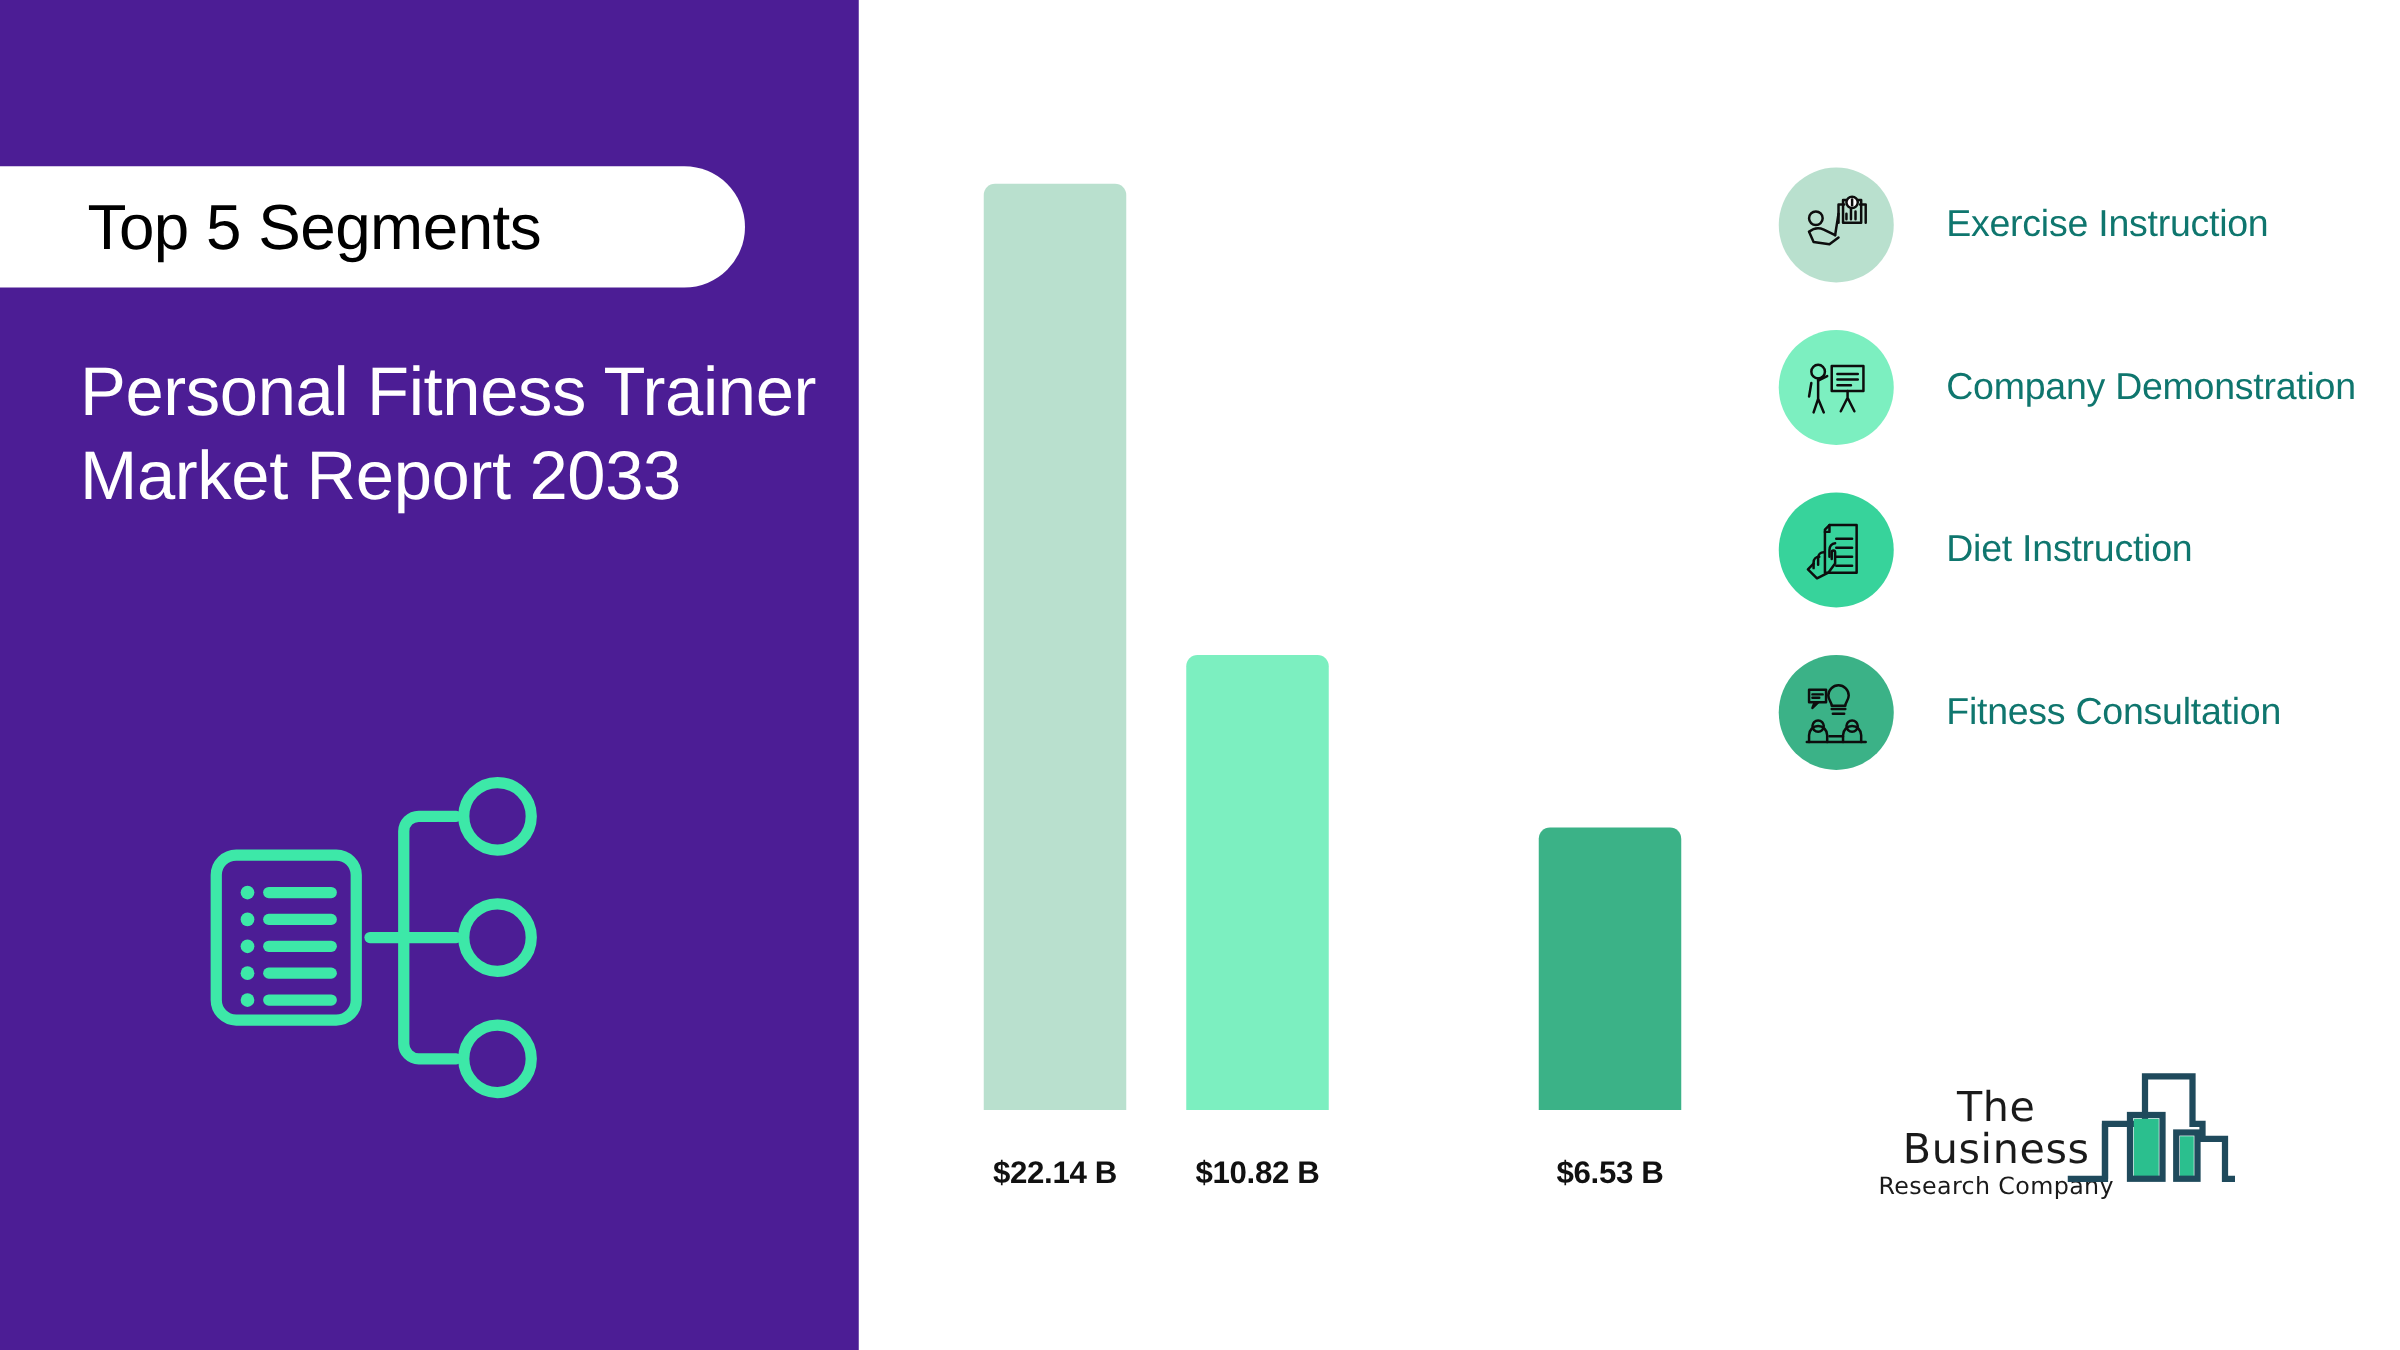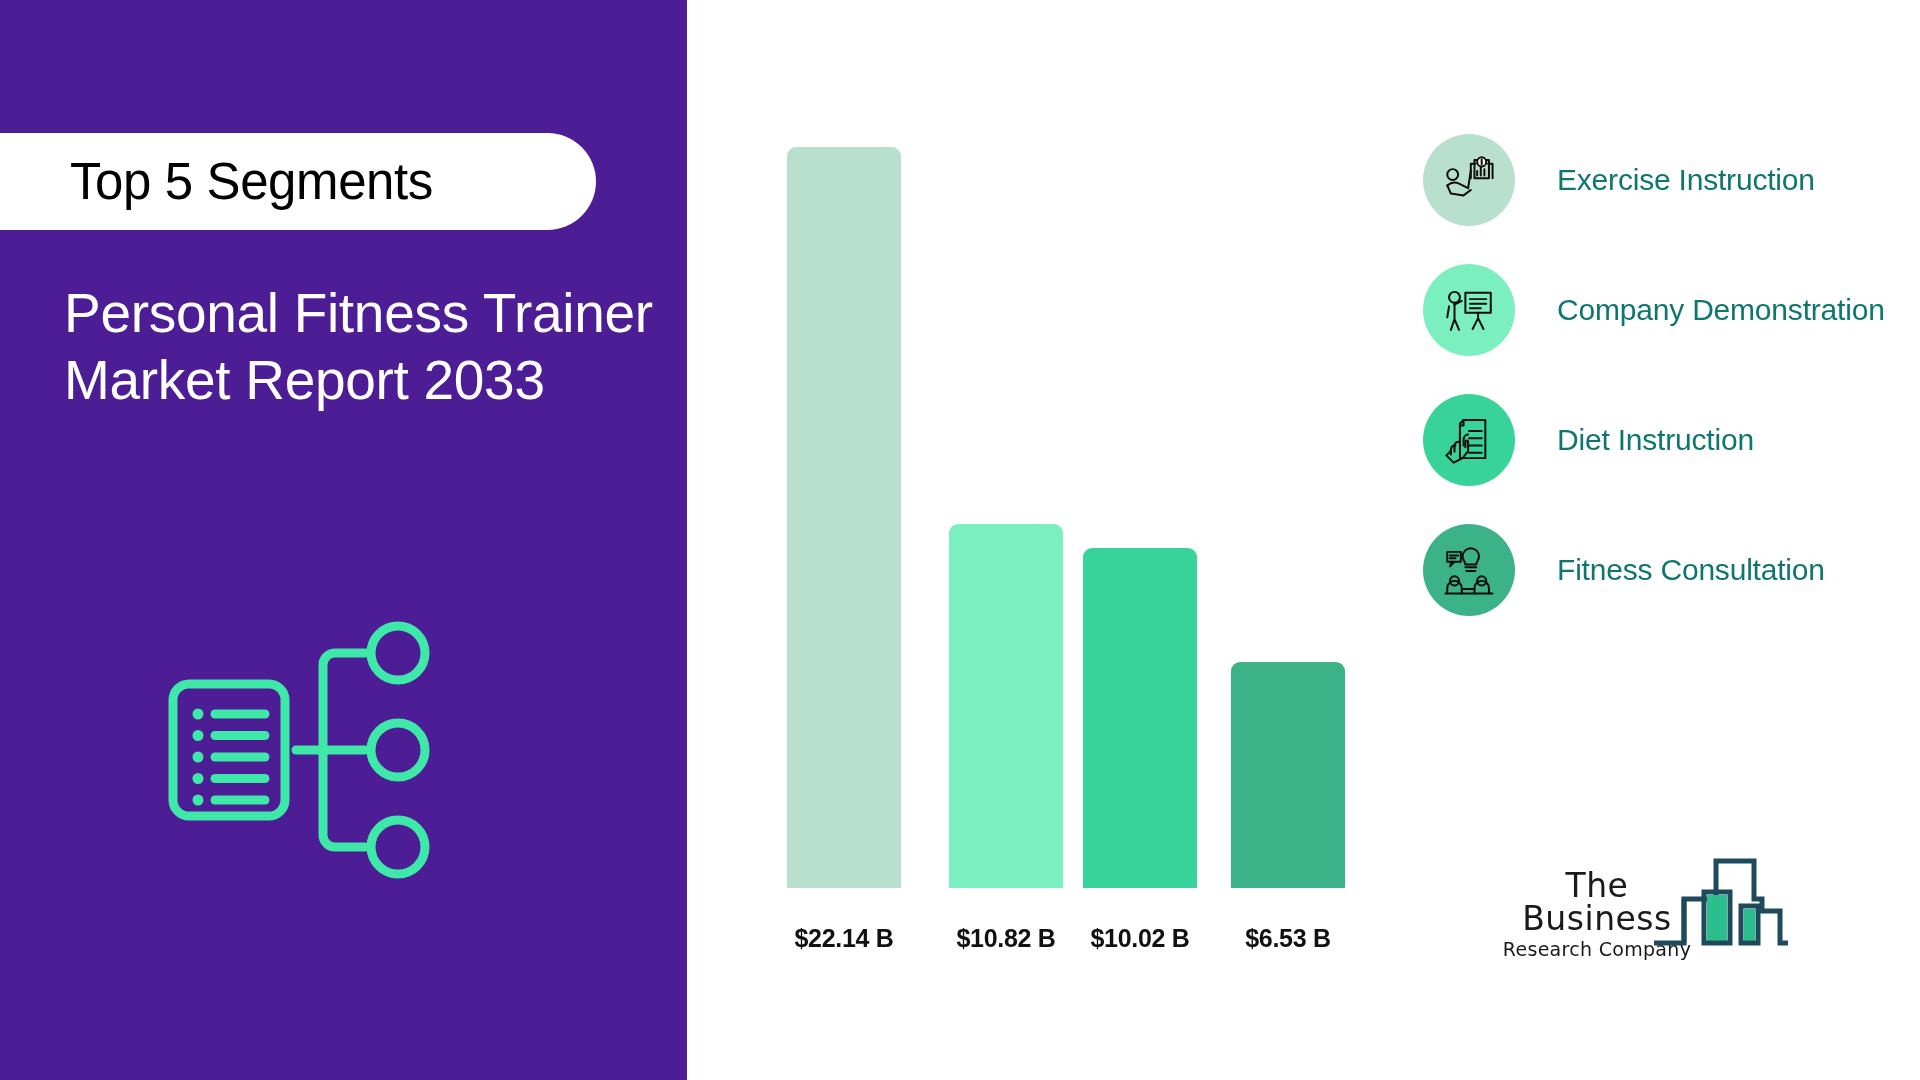--- a/index.html
+++ b/index.html
@@ -180,24 +180,20 @@
 <div id="chart-area">
   <div id="bars">
       <div class="bar-col" style="left: 0px;">
         <div class="bar-rect" style="height: 741px; background: rgb(185, 224, 206);"></div>
         <div class="bar-value">$22.14 B</div>
       </div>
       <div class="bar-col" style="left: 148px; padding-left: 28px;">
         <div class="bar-rect" style="height: 364px; background: rgb(124, 239, 192);"></div>
         <div class="bar-value">$10.82 B</div>
       </div>
-      <div class="bar-col" style="left: 296px;">
-        <div class="bar-rect" style="height: 340px; background: rgb(55, 211, 155);"></div>
-        <div class="bar-value">$10.02 B</div>
-      </div>
       <div class="bar-col" style="left: 444px;">
         <div class="bar-rect" style="height: 226px; background: rgb(59, 178, 135);"></div>
         <div class="bar-value">$6.53 B</div>
       </div>
     </div>
 </div>
 
 <div id="legend">
     <div class="legend-row">
       <div class="legend-badge" style="background: rgb(185, 224, 206);">

